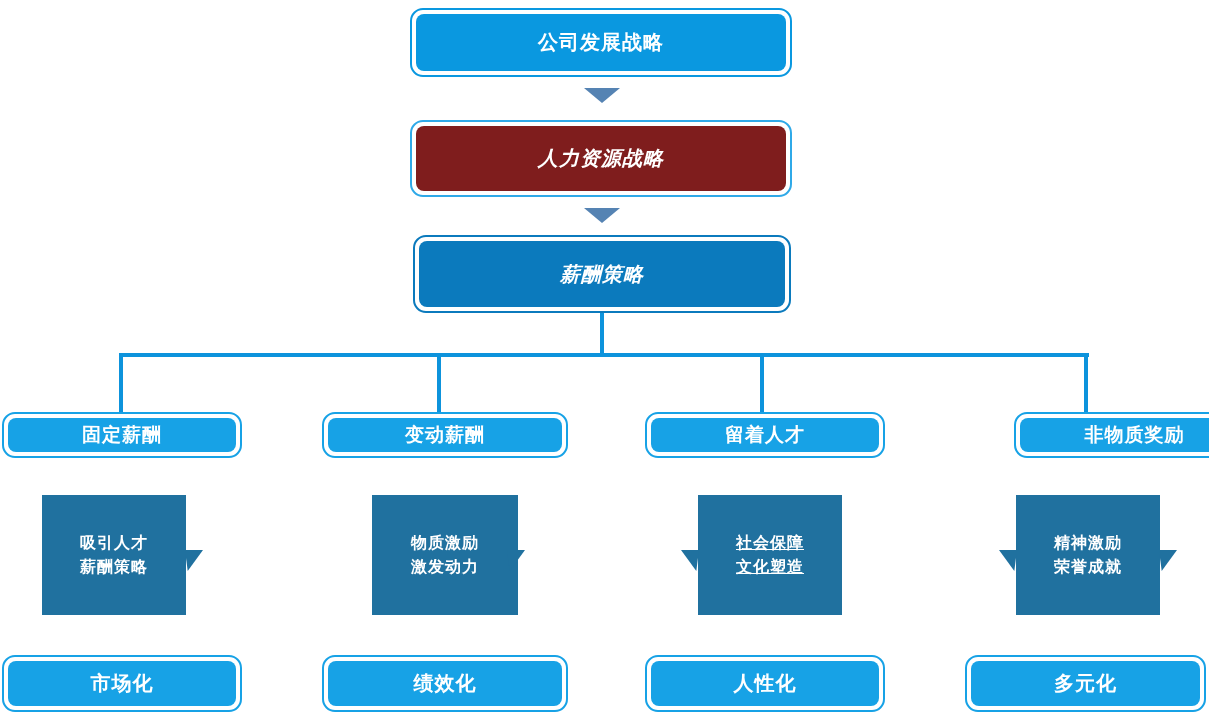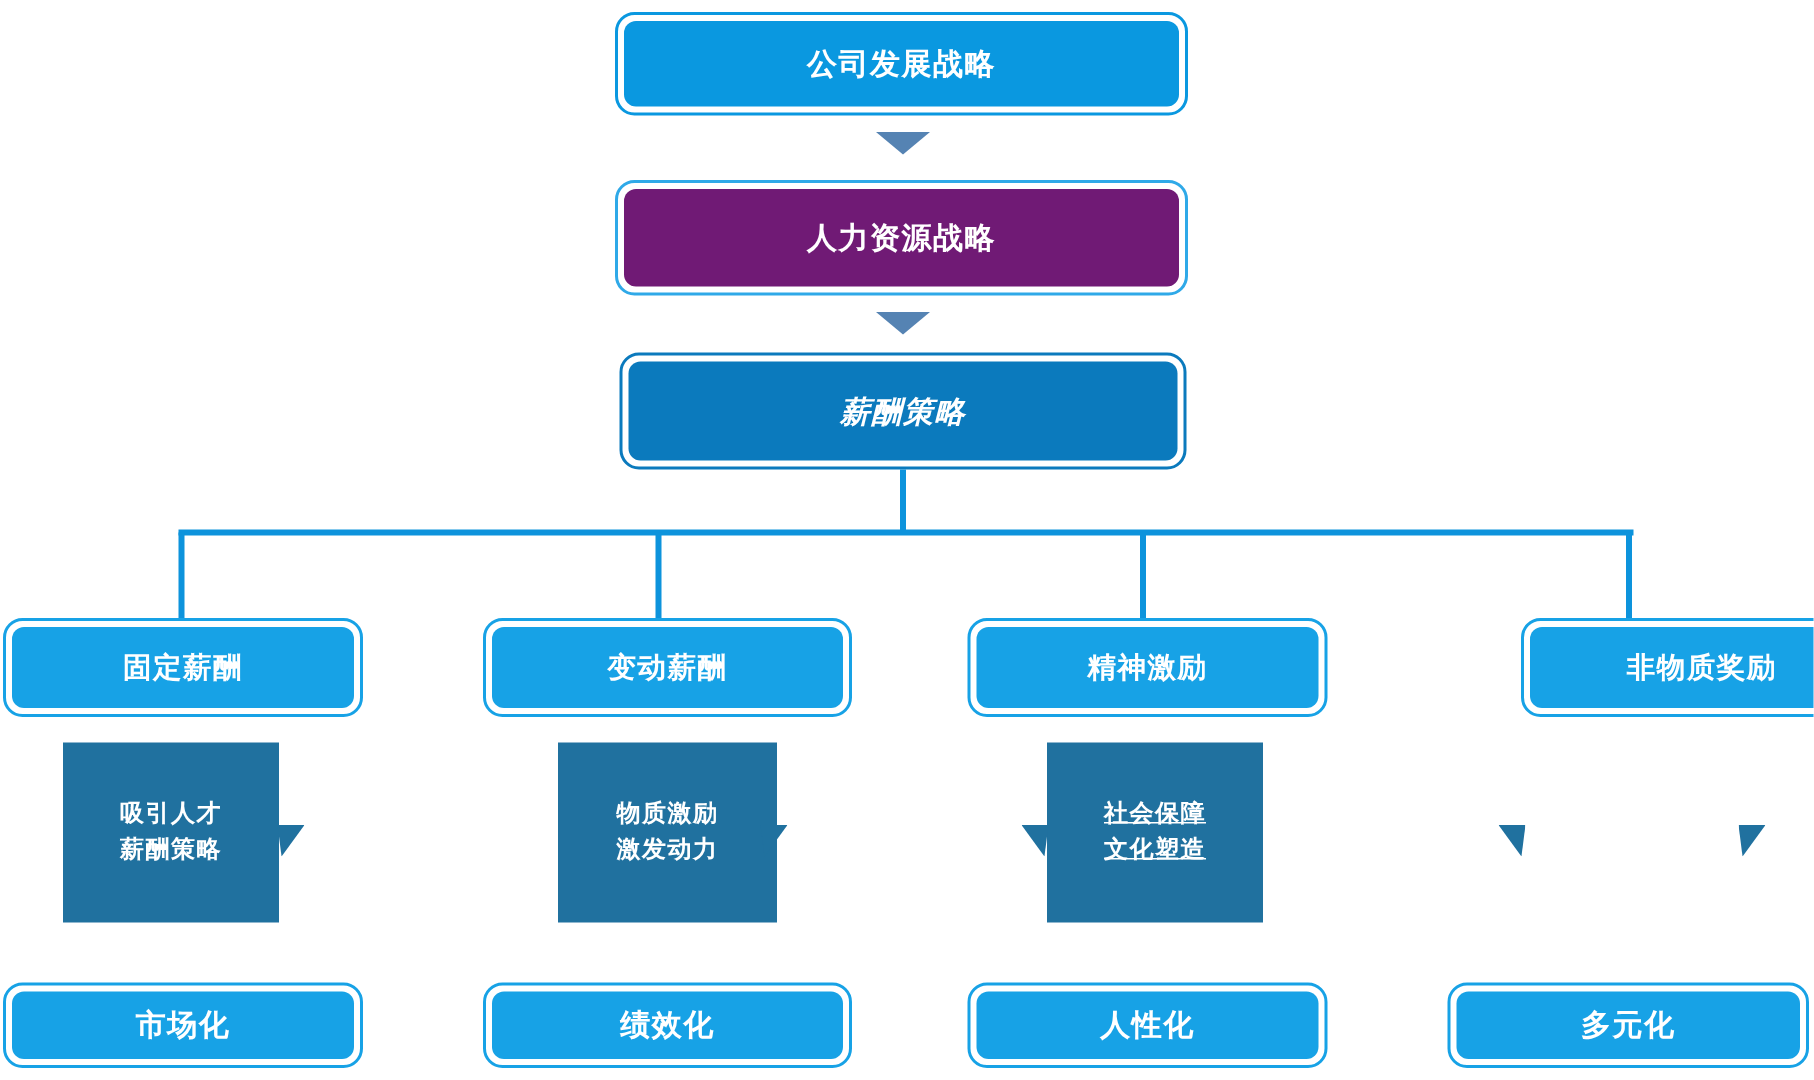--- a/index.html
+++ b/index.html
@@ -13,21 +13,21 @@
   .wbox{
     position:absolute;box-sizing:border-box;background:#ffffff;
     border:2px solid #737373;border-radius:13px;padding:4px;
   }
   .wbox .inner{
     width:100%;height:100%;border-radius:8px;box-sizing:border-box;
     display:flex;align-items:center;justify-content:center;
     color:#ffffff;font-weight:bold;letter-spacing:1px;
   }
   .v-top1{border-color:#0a98e0;} .v-top1 .inner{background:#0a98e0;font-size:20px;}
-  .v-top2{border-color:#2fa9e8;} .v-top2 .inner{background:#701a75;font-size:20px;}
+  .v-top2{border-color:#2fa9e8;} .v-top2 .inner{background:#7f1d1d;font-size:20px;font-style:italic;}
   .v-top3{border-color:#0b7abd;} .v-top3 .inner{background:#0b7abd;font-size:20px;font-style:italic;}
   .v-branch{border-color:#17a2e6;} .v-branch .inner{background:#17a2e6;font-size:19px;}
   .v-result{border-color:#17a2e6;} .v-result .inner{background:#17a2e6;font-size:20px;}
 
   
   .box-company{left:410px;top:8px;width:382px;height:69px;}
   .box-hr{left:410px;top:120px;width:382px;height:77px;}
   .box-comp{left:413px;top:235px;width:378px;height:78px;}
 
   
@@ -39,21 +39,21 @@
   .arrow-1{top:88px;} .arrow-2{top:208px;}
 
   
   .conn{position:absolute;background:#0d93dc;}
   .conn-stem{left:600px;top:313px;width:4px;height:42px;}
   .conn-crossbar{left:119px;top:353px;width:970px;height:4px;}
   .conn-drop{top:355px;width:4px;height:58px;}
   .drop-1{left:119px;} .drop-2{left:437px;} .drop-3{left:760px;} .drop-4{left:1084px;}
 
   
-  .bh{top:412px;height:66px;}
+  .bh{top:412px;height:46px;}
   .h1{left:2px;width:240px;} .h2{left:322px;width:246px;}
   .h3{left:645px;width:240px;} .h4{left:1014px;width:241px;}
 
   
   .square{
     position:absolute;top:495px;height:120px;background:#20719f;
     color:#ffffff;font-weight:bold;font-size:16px;letter-spacing:1px;
     display:flex;flex-direction:column;align-items:center;justify-content:center;gap:8px;
   }
   .s1{left:42px;width:144px;} .s2{left:348px;width:146px;margin-left:24px;}
@@ -110,40 +110,44 @@
       <span>固定薪酬</span>
     </div>
   </div>
   <div class="wbox v-branch bh h2">
     <div class="inner">
       <span>变动薪酬</span>
     </div>
   </div>
   <div class="wbox v-branch bh h3">
     <div class="inner">
-      <span>精神激励</span>
+      <span>留着人才</span>
     </div>
   </div>
   <div class="wbox v-branch bh h4">
     <div class="inner">
       <span>非物质奖励</span>
     </div>
   </div>
 
   <div class="square s1">
     <span class="pt-line">吸引人才</span>
     <span class="pt-line">薪酬策略</span>
   </div>
   <div class="square s2">
     <span class="pt-line">物质激励</span>
     <span class="pt-line">激发动力</span>
   </div>
   <div class="square s3">
     <span class="pt-line">社会保障</span>
     <span class="pt-line">文化塑造</span>
+  </div>
+  <div class="square s4">
+    <span class="pt-line">精神激励</span>
+    <span class="pt-line">荣誉成就</span>
   </div>
 
   <div class="flap flap-r f1r"></div>
   <div class="flap flap-r f2r"></div>
   <div class="flap flap-l f3l"></div>
   <div class="flap flap-l f4l"></div>
   <div class="flap flap-r f4r"></div>
 
   <div class="wbox v-result br r1">
     <div class="inner">

